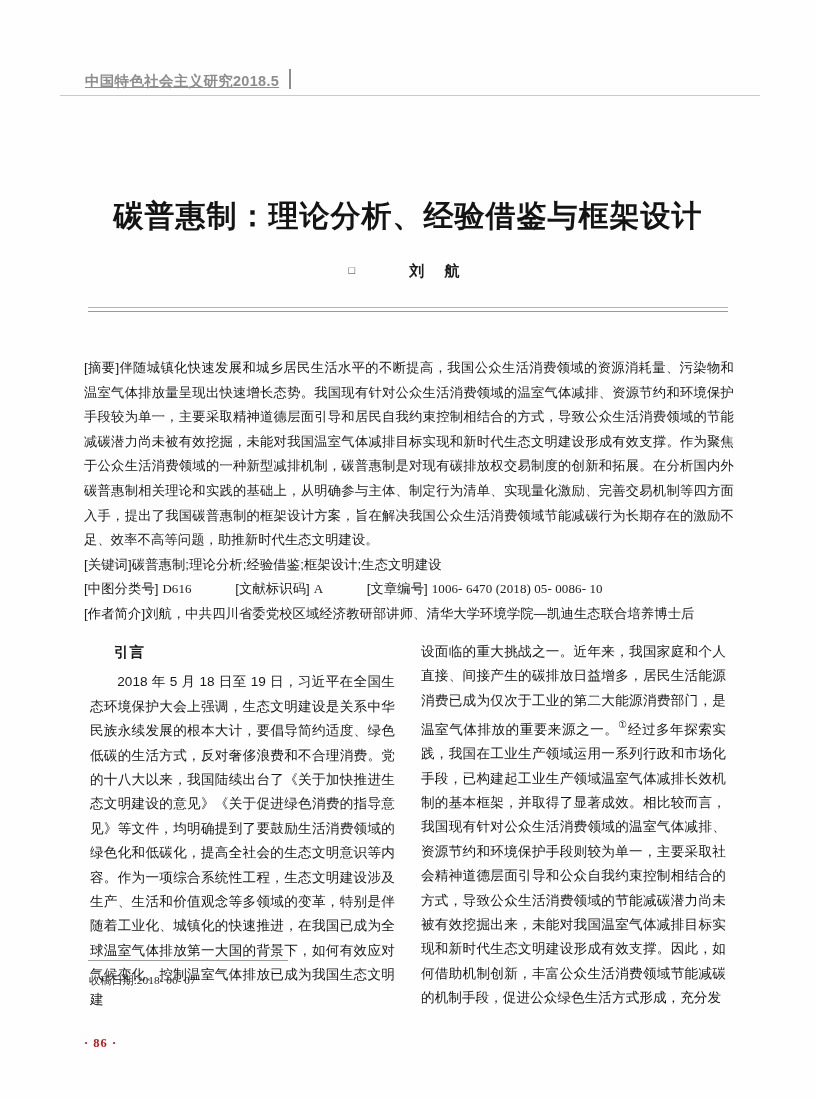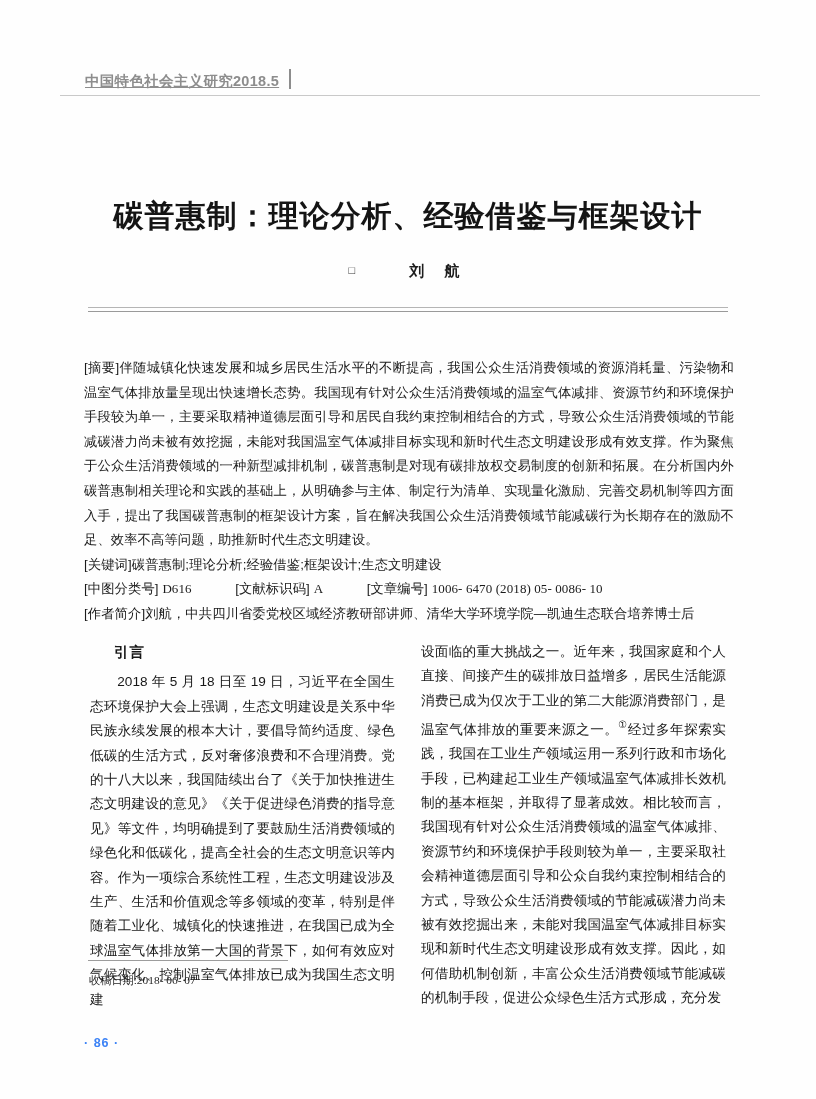--- a/index.html
+++ b/index.html
@@ -176,24 +176,24 @@
     text-align: justify;
   }
   .footnotes p { margin: 4px; }
   .footnotes .cn { font-family: "Liberation Sans", "DejaVu Sans", sans-serif; font-size: 11.2px; }
 
   
   .folio {
     position: absolute;
     left: 84px;
     top: 1036px;
-    font-family: Liberation Sans, sans-serif;
+    font-family: Liberation Serif, serif;
     font-size: 12.5px;
     font-weight: bold;
-    color: #3b82f6;
+    color: #b91c1c;
     letter-spacing: 1px;
   }
 
   
   .cnki {
     position: absolute;
     left: 0;
     right: 0;
     top: 1058px;
     text-align: center;

